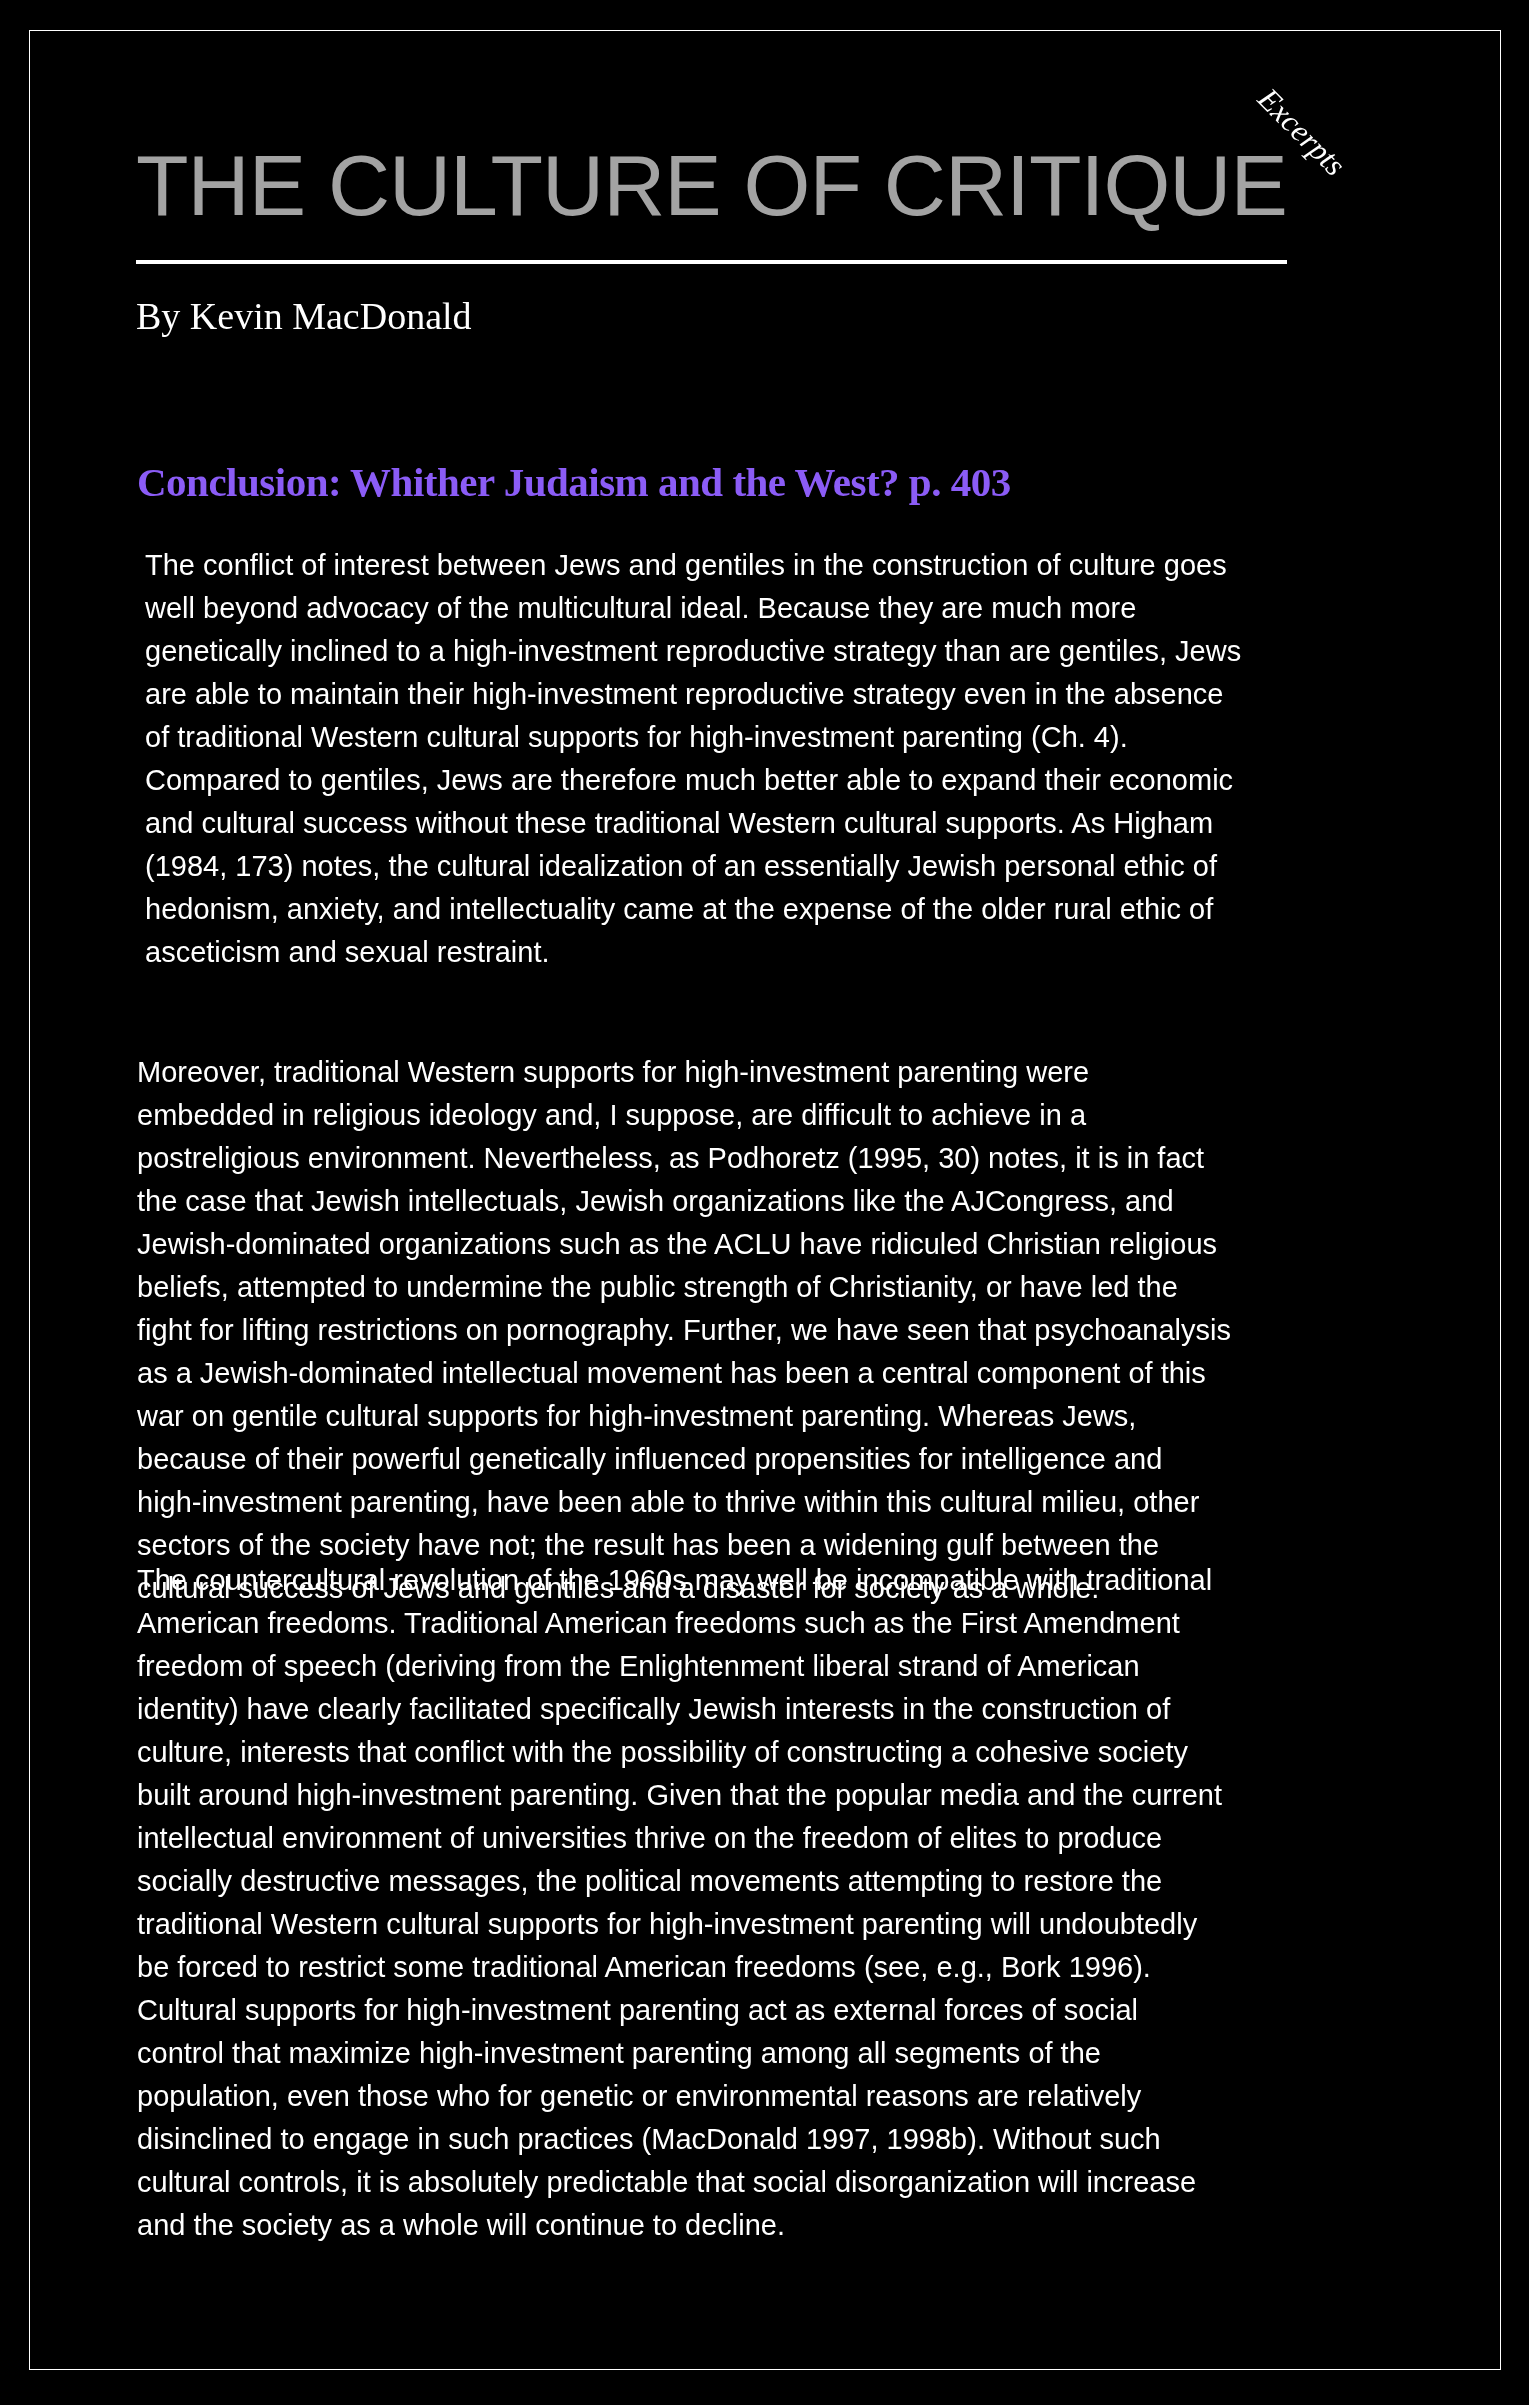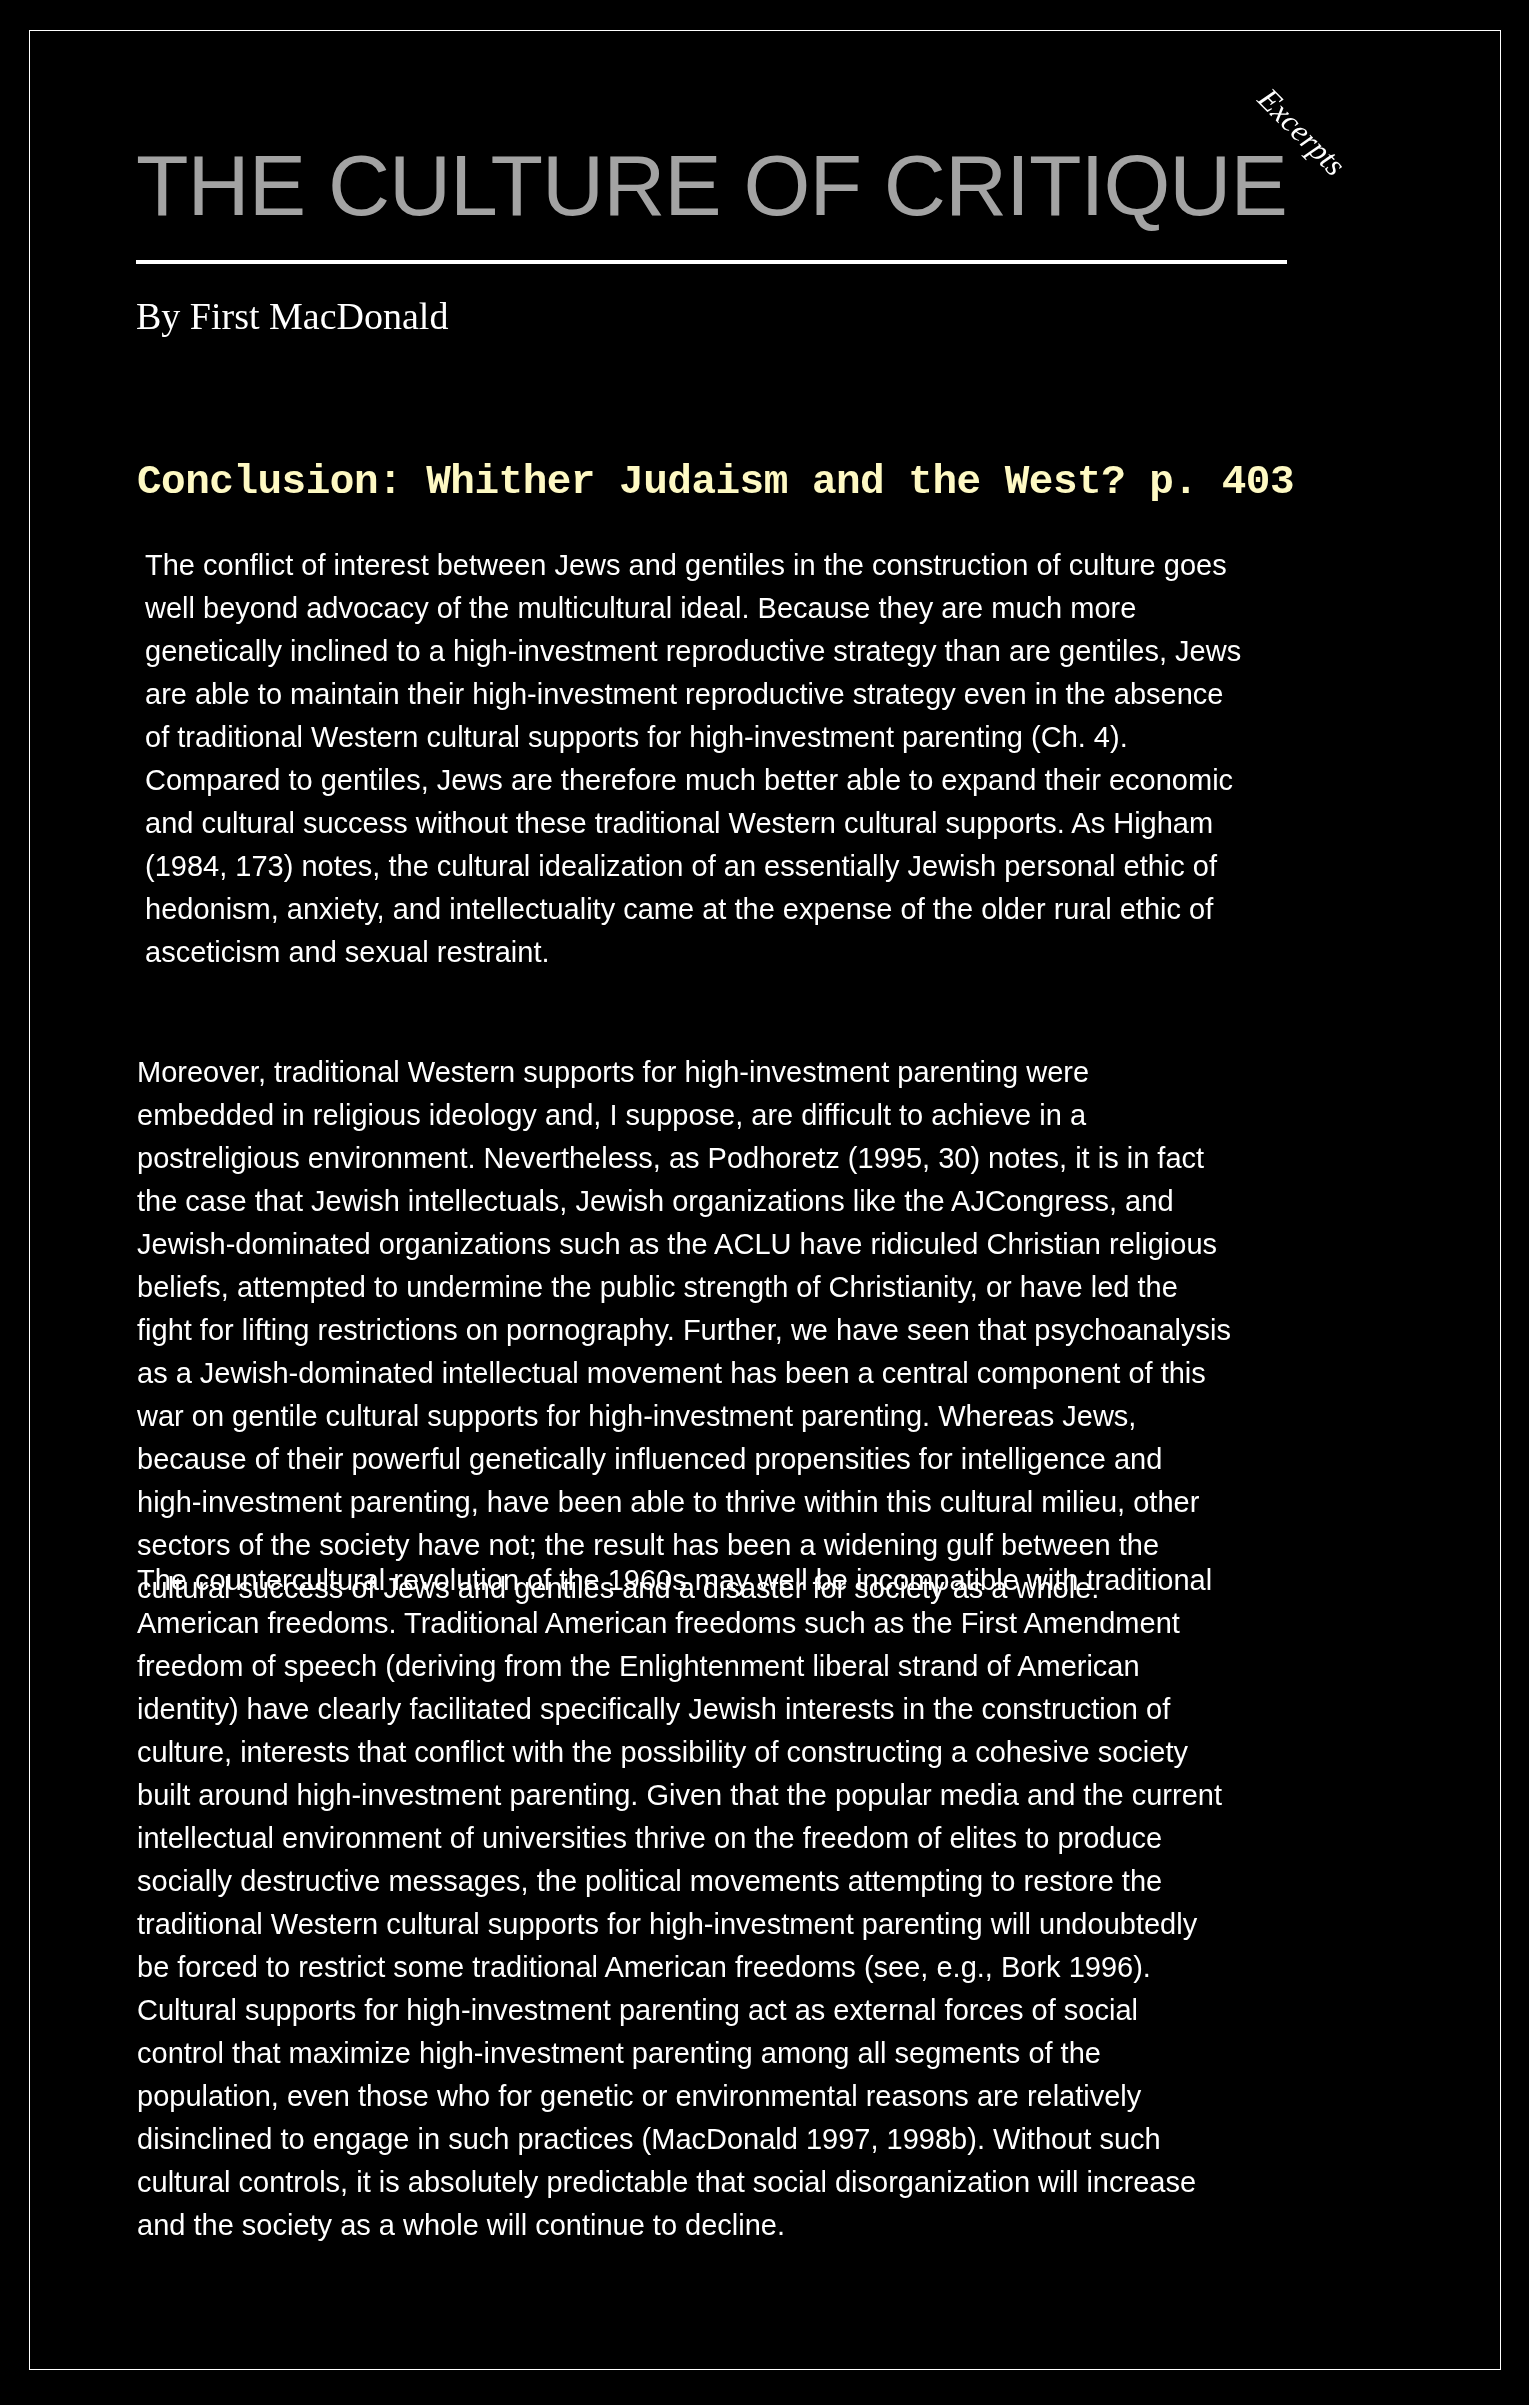--- a/index.html
+++ b/index.html
@@ -66,27 +66,27 @@
     font-size: 38px;
     line-height: 1.2;
     color: #ffffff;
     white-space: nowrap;
   }
   .heading {
     position: absolute;
     left: 107px;
     top: 427px;
     margin: 0;
-    font-family: Liberation Mono, monospace;
+    font-family: Liberation Serif, serif;
     font-weight: bold;
     font-size: 41px;
     letter-spacing: -0.5px;
     line-height: 1.2;
     white-space: nowrap;
-    color: #fef9c3;
+    color: #8b5cf6;
   }
   .para {
     position: absolute;
     left: 107px;
     width: 1338px;
     margin: 0;
     font-family: "Liberation Sans", sans-serif;
     font-size: 29px;
     line-height: 43px;
     letter-spacing: 0;
@@ -102,21 +102,21 @@
 
 <div class="page">
   <div class="frame">
 
     <div class="corner-label">Excerpts</div>
 
     <h1 class="title">THE CULTURE OF CRITIQUE</h1>
 
     <div class="title-rule"></div>
 
-    <div class="byline">By First MacDonald</div>
+    <div class="byline">By Kevin MacDonald</div>
 
     <h2 class="heading">Conclusion: Whither Judaism and the West? p. 403</h2>
 
     <p class="para para-1">The conflict of interest between Jews and gentiles in the construction of culture goes
 well beyond advocacy of the multicultural ideal. Because they are much more
 genetically inclined to a high-investment reproductive strategy than are gentiles, Jews
 are able to maintain their high-investment reproductive strategy even in the absence
 of traditional Western cultural supports for high-investment parenting (Ch. 4).
 Compared to gentiles, Jews are therefore much better able to expand their economic
 and cultural success without these traditional Western cultural supports. As Higham

